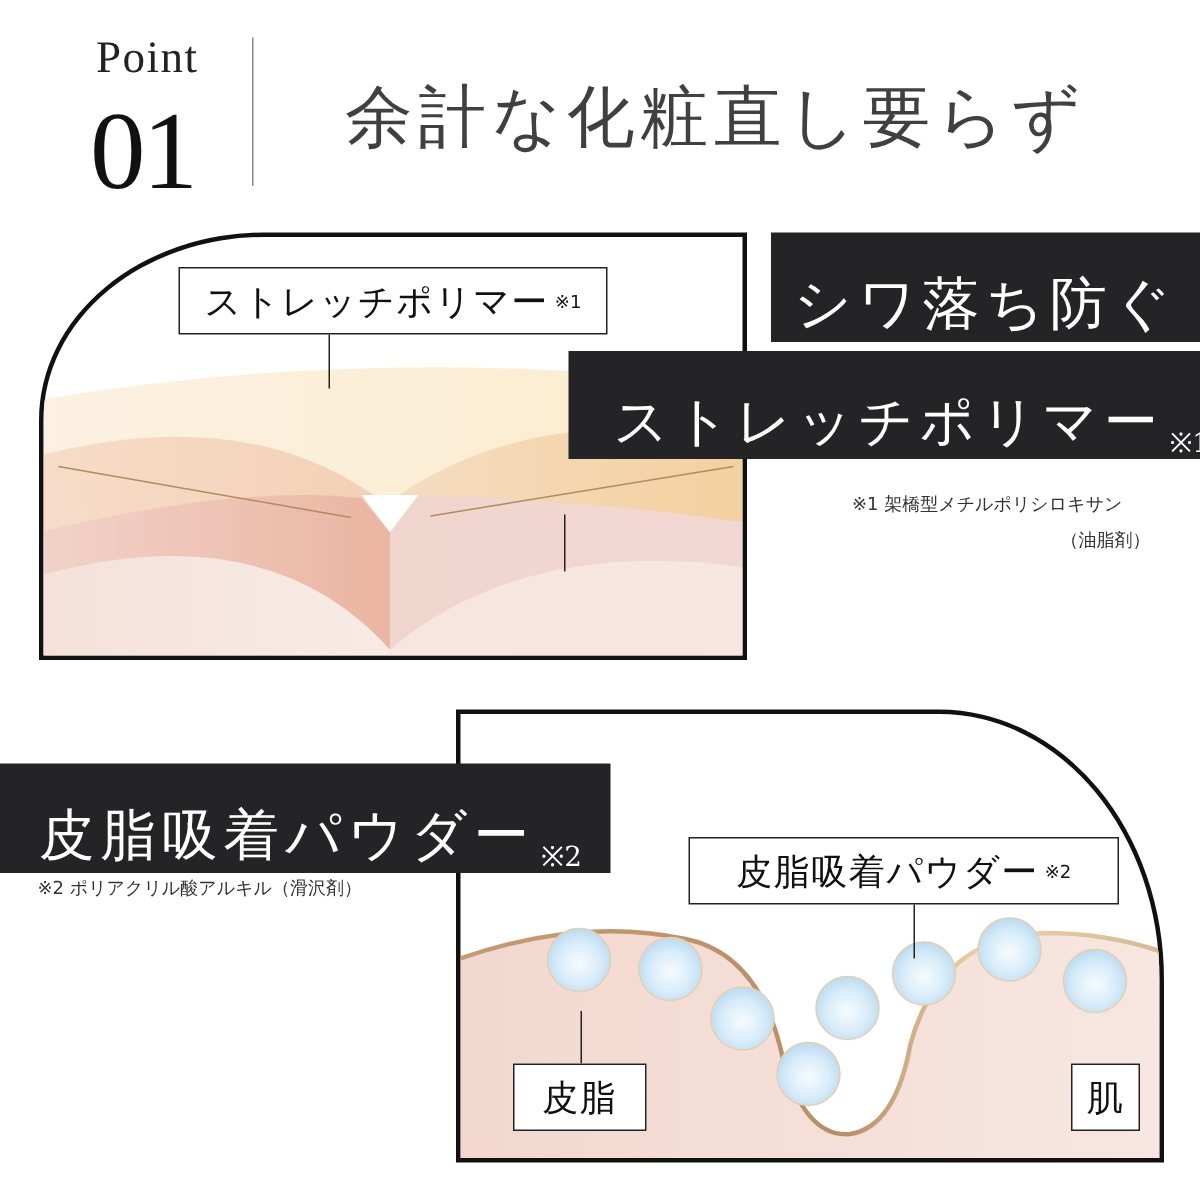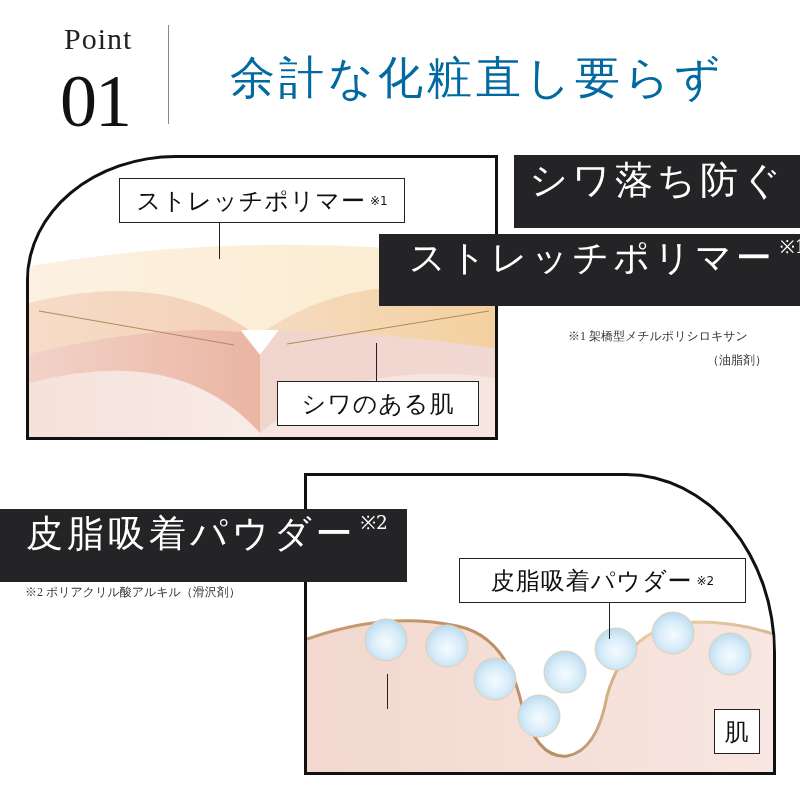--- a/index.html
+++ b/index.html
@@ -5,34 +5,34 @@
   * { margin: 0; padding: 0; box-sizing: border-box; }
   html, body { width: 800px; height: 800px; background: #ffffff; overflow: hidden; }
   body { position: relative; font-family: "DejaVu Sans", "Liberation Sans", sans-serif; color: #1a1a1a; }
 
   .abs { position: absolute; }
 
   
   .point-label { left: 64px; top: 22px; font-family: "Liberation Serif", "DejaVu Serif", serif; font-size: 30px; letter-spacing: 1px; color: #222; }
   .point-num { left: 60px; top: 52px; font-family: "Liberation Serif", "DejaVu Serif", serif; font-size: 74px; line-height: 74px; color: #111; letter-spacing: -2px; margin-top: 12px; }
   .header-divider { left: 168px; top: 25px; width: 1px; height: 99px; background: #888; }
-  .headline { left: 230px; top: 48px; font-size: 45px; letter-spacing: 4px; color: #0369a1; font-weight: normal; white-space: nowrap; }
+  .headline { left: 230px; top: 48px; font-size: 45px; letter-spacing: 4px; color: #404040; font-weight: normal; white-space: nowrap; }
 
   
   .frame1 { left: 26px; top: 155px; width: 472px; height: 285px; border: 3px solid #111; border-top-left-radius: 150px 125px; overflow: hidden; background: #fff; }
   .frame2 { left: 304px; top: 473px; width: 472px; height: 302px; border: 3px solid #111; border-top-right-radius: 150px 180px; overflow: hidden; background: #fff; }
 
   .label-box { position: absolute; background: #fff; border: 1.5px solid #222; font-size: 24px; color: #111; white-space: nowrap; display: flex; align-items: center; justify-content: center; letter-spacing: 1px; }
   .label-box sup, .dark-banner sup { font-size: 0.5em; vertical-align: super; margin-left: 4px; letter-spacing: 0; }
 
   .leader { position: absolute; width: 1px; background: #222; }
 
-  .dark-banner { position: absolute; background: #242426; color: #fff; font-family: "DejaVu Serif", "Liberation Serif", serif; white-space: nowrap; display: flex; align-items: flex-start; letter-spacing: 4px; }
+  .dark-banner { position: absolute; background: #242426; color: #fff; font-family: "DejaVu Serif", "Liberation Serif", serif; white-space: nowrap; display: flex; align-items: flex-end; letter-spacing: 4px; }
 
-  .note { position: absolute; font-size: 12px; color: #333; white-space: nowrap; font-family: Liberation Serif, serif; }
+  .note { position: absolute; font-size: 12px; color: #333; white-space: nowrap; }
 
   svg { display: block; }
 </style>
 </head>
 <body>
 
 <div class="abs point-label">Point</div>
 <div class="abs point-num">01</div>
 <div class="abs header-divider"></div>
 <h1 class="abs headline">余計な化粧直し要らず</h1>
@@ -83,23 +83,20 @@
     <line x1="258" y1="186" x2="460" y2="153" stroke="#b38a5e" stroke-width="1"></line>
   </svg>
 
   <div class="label-box" style="left:90px; top:20px; width:286px; height:45px;">
     <span>ストレッチポリマー</span>
       <sup>※1</sup>
   </div>
   <div class="leader" style="left:190px; top:65px; height:36px;"></div>
 
   <div class="leader" style="left:347px; top:185px; height:38px;"></div>
-  <div class="label-box" style="left:248px; top:223px; width:202px; height:45px;">
-    <span>シワのある肌</span>
-  </div>
 </div>
 
 <div class="dark-banner" style="left:514px; top:155px; width:286px; height:73px; font-size:38px; justify-content:center;">
   <span>シワ落ち防ぐ</span>
 </div>
 <div class="dark-banner" style="left:379px; top:234px; width:421px; height:72px; font-size:36px; padding-left:30px;">
   <span>ストレッチポリマー</span>
     <sup>※1</sup>
 </div>
 
@@ -139,20 +136,23 @@
     </g>
   </svg>
 
   <div class="label-box" style="left:152px; top:82px; width:287px; height:45px;">
     <span>皮脂吸着パウダー</span>
       <sup>※2</sup>
   </div>
   <div class="leader" style="left:302px; top:127px; height:36px;"></div>
 
   <div class="leader" style="left:80px; top:198px; height:35px;"></div>
+  <div class="label-box" style="left:35px; top:233px; width:89px; height:45px;">
+    <span>皮脂</span>
+  </div>
   <div class="label-box" style="left:407px; top:233px; width:46px; height:45px;">
     <span>肌</span>
   </div>
 </div>
 
 <div class="dark-banner" style="left:0px; top:509px; width:407px; height:73px; font-size:37px; padding-left:26px;">
   <span>皮脂吸着パウダー</span>
     <sup>※2</sup>
 </div>
 <div class="note" style="left:25px; top:584px;">※2 ポリアクリル酸アルキル（滑沢剤）</div>

